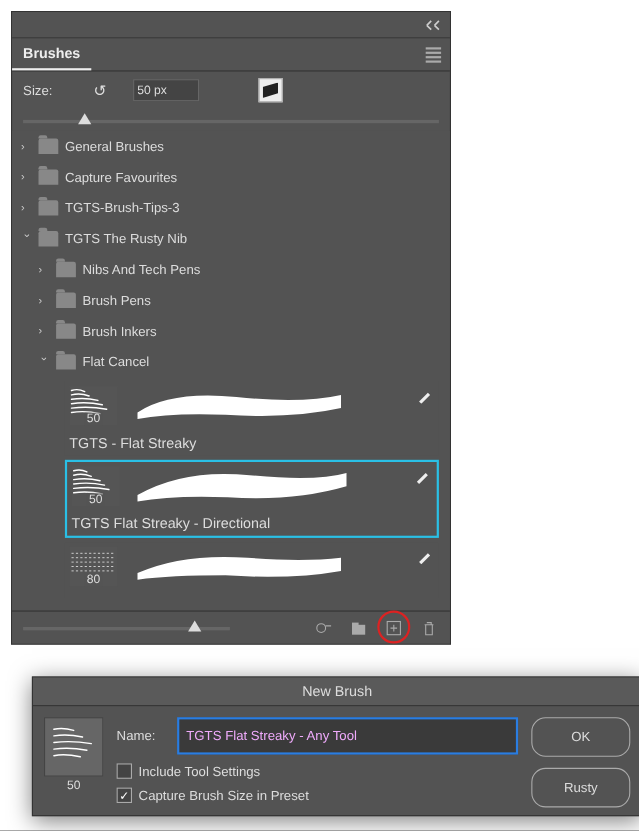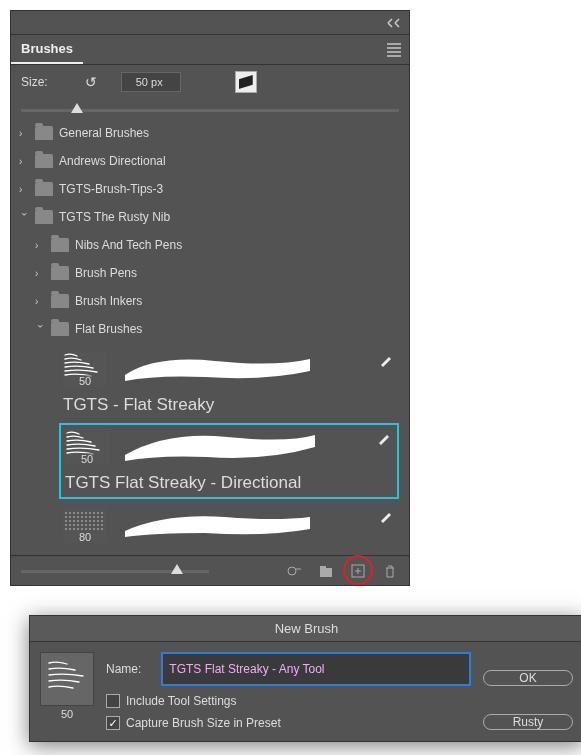--- a/index.html
+++ b/index.html
@@ -35,21 +35,21 @@
   
   
   .size-row {
     display: flex; align-items: center; height: 34px; padding: 0 10px; gap: 24px;
     font-size: 12px;
   }
   .size-label { width: 40px; }
   .reset-icon { font-size: 14px; cursor: pointer; }
   .size-input {
     width: 60px; height: 20px; background: #444; border: 1px solid #666;
-    color: #ddd; font-size: 11px; padding: 0 14px;
+    color: #ddd; font-size: 11px; padding: 0 3px;
   }
   .brush-thumb-sm {
     width: 22px; height: 22px; border: 1px solid #aaa; background: #eee;
     position: relative; margin-left:30px;
   }
   .brush-thumb-sm::after {
     content:""; position:absolute; inset:3px; background:#222;
     clip-path: polygon(0 30%,100% 0,100% 70%,0 100%);
   }
   
@@ -106,21 +106,21 @@
   .brush-size {
     font-size: 11px; color: #ddd; position: relative; z-index:1;
     background: rgba(83,83,83,0.6); padding:0 2px;
   }
   .stroke {
     flex: 1; height: 36px; display:flex; align-items:center;
   }
   .artbrush-icon {
     position: absolute; right: 6px; top: 6px; font-size: 12px; color: #eee;
   }
-  .brush-name { font-size: 17px; color: #ddd; margin-top: 2px; }
+  .brush-name { font-size: 13px; color: #ddd; margin-top: 2px; }
   
   
   .panel-footer {
     height: 30px; display: flex; align-items: center; gap: 14px;
     padding: 0 10px; justify-content: flex-end; background: #535353;
     border-top: 1px solid #333; position:relative;
   }
   .panel-footer .mini-slider {
     position:absolute; left:10px; right:200px; top:14px; height:3px; background:#666;
   }
@@ -162,22 +162,22 @@
     color:#f0abfc; font-size:12px; padding:12px 6px;
   }
   .check-row { display:flex; align-items:center; gap:6px; cursor:pointer;}
   .checkbox {
     width:14px; height:14px; border:1px solid #aaa; background:#444;
     display:flex; align-items:center; justify-content:center; font-size:11px; color:#fff;
   }
   .checkbox.checked::after { content:"✓"; }
   .dlg-buttons { width:90px; display:flex; flex-direction:column; gap:10px; }
   .dlg-btn {
-    height:16px; border-radius:13px; border:1px solid #aaa; background:#535353;
-    color:#ddd; font-size:12px; cursor:pointer;margin-top:18px;
+    height:36px; border-radius:13px; border:1px solid #aaa; background:#535353;
+    color:#ddd; font-size:12px; cursor:pointer;
   }
   
   
   .streak { stroke:#fff; stroke-width:1.3; fill:none; stroke-linecap:round; }
 </style>
 </head>
 <body>
 
 <div class="panel">
 
@@ -215,21 +215,21 @@
 
     <div class="folder-row">
       <span class="chev">›</span>
       <span class="folder-icon"></span>
       <span>General Brushes</span>
     </div>
 
     <div class="folder-row">
       <span class="chev">›</span>
       <span class="folder-icon"></span>
-      <span>Andrews Directional</span>
+      <span>Capture Favourites</span>
     </div>
 
     <div class="folder-row">
       <span class="chev">›</span>
       <span class="folder-icon"></span>
       <span>TGTS-Brush-Tips-3</span>
     </div>
 
     <div class="folder-row">
       <span class="chev" style="transform:rotate(90deg);display:inline-block">›</span>
@@ -248,21 +248,21 @@
       <span>Brush Pens</span>
     </div>
     <div class="folder-row depth1">
       <span class="chev">›</span>
       <span class="folder-icon"></span>
       <span>Brush Inkers</span>
     </div>
     <div class="folder-row depth1">
       <span class="chev" style="transform:rotate(90deg);display:inline-block">›</span>
       <span class="folder-icon"></span>
-      <span>Flat Brushes</span>
+      <span>Flat Cancel</span>
     </div>
 
     <div class="brush-item">
       <div class="brush-preview">
         <div class="brush-tip">
           <svg width="44" height="30">
               <g class="streak">
             <path d="M2 4 Q8 2 14 5 M2 8 Q10 6 18 9 M2 12 Q14 10 26 13 M2 16 Q16 14 30 17 M2 20 Q18 18 34 21 M2 24 Q14 22 28 25"></path>
           </g>
             </svg>

